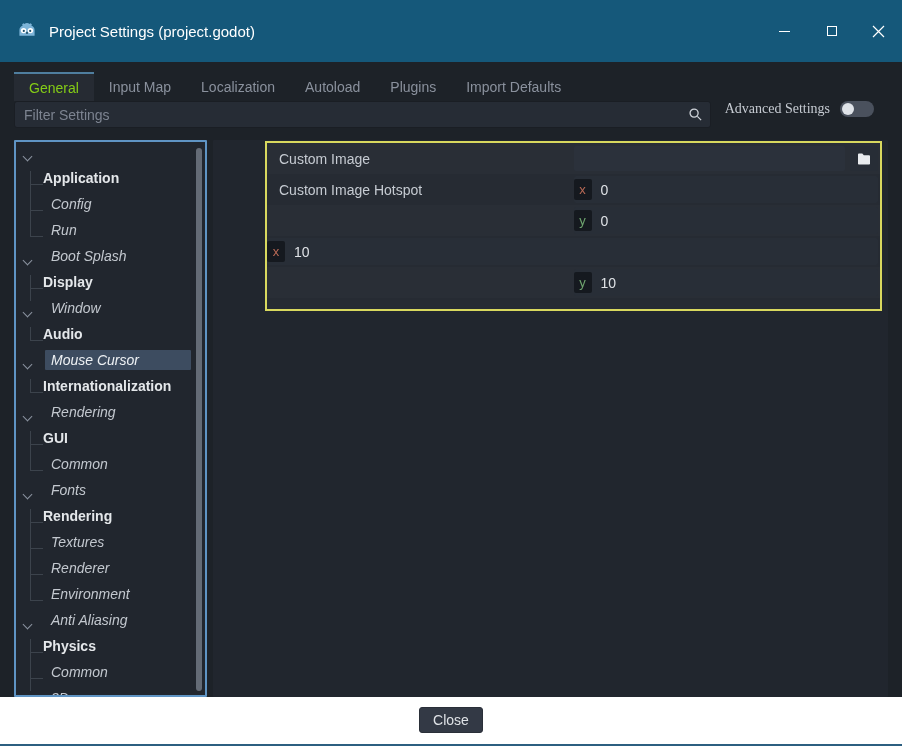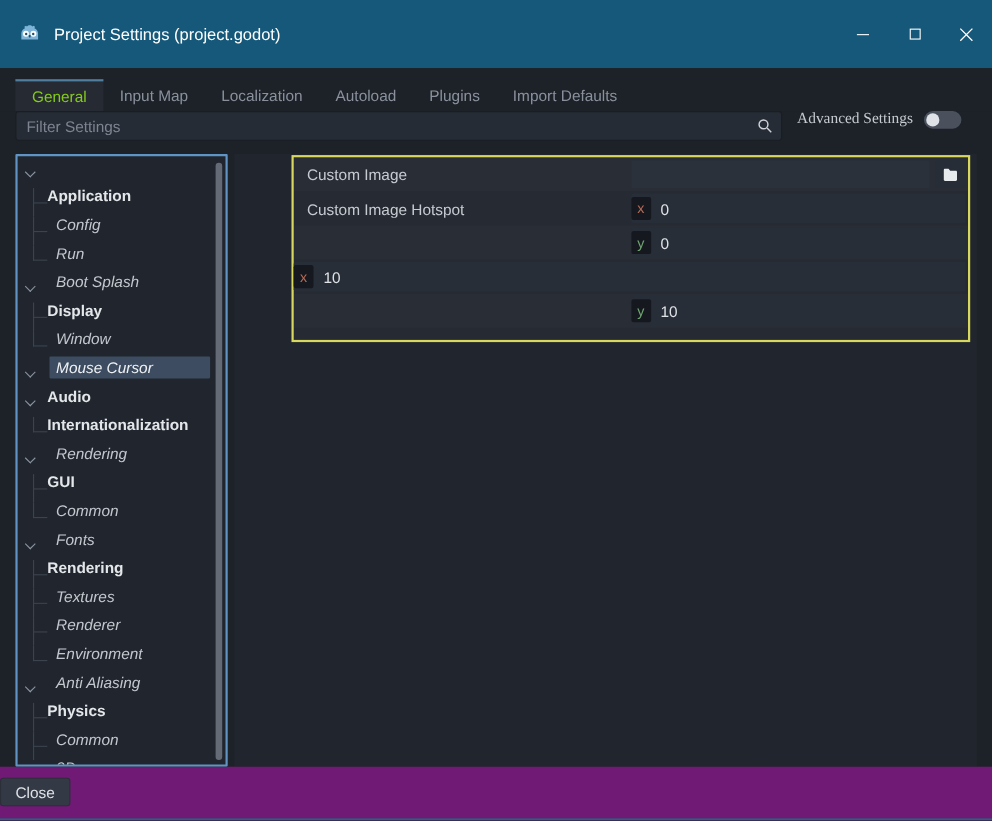--- a/index.html
+++ b/index.html
@@ -105,21 +105,21 @@
     color:#dfe2e6; font-family:"Liberation Sans",sans-serif; font-size:14px; padding:0 8px;
     margin-right:5px;
   }
   .folder-btn {
     width:28px; height:25px; background:#272d36; border-radius:2px; flex-shrink:0;
     display:flex; align-items:center; justify-content:center;
   }
 
   
   .footer {
-    height:49px; background:#701a75; display:flex; align-items:flex-start; justify-content:flex-start;
+    height:49px; background:#ffffff; display:flex; align-items:flex-start; justify-content:center;
     padding-top:10px; border-bottom:2px solid #2c5f80; flex-shrink:0;
   }
   .close-btn {
     background:#333945; border:1px solid #2a2f38; border-radius:3px; color:#dfe2e6;
     font-family:"Liberation Sans",sans-serif; font-size:14px; padding:4px 13px;
   }
 </style>
 </head>
 <body>
 
@@ -201,26 +201,26 @@
       <div class="tree-item child last">
           <span class="item-label">Boot Splash</span>
         </div>
       <div class="tree-item section">
           <span class="chevron"></span>
           <span class="item-label">Display</span>
         </div>
       <div class="tree-item child">
           <span class="item-label">Window</span>
         </div>
+      <div class="tree-item section">
+          <span class="chevron"></span>
+          <span class="item-label">Audio</span>
+        </div>
       <div class="tree-item child last selected">
           <span class="item-label">Mouse Cursor</span>
-        </div>
-      <div class="tree-item section">
-          <span class="chevron"></span>
-          <span class="item-label">Audio</span>
         </div>
       <div class="tree-item section">
           <span class="chevron"></span>
           <span class="item-label">Internationalization</span>
         </div>
       <div class="tree-item child last">
           <span class="item-label">Rendering</span>
         </div>
       <div class="tree-item section">
           <span class="chevron"></span>

